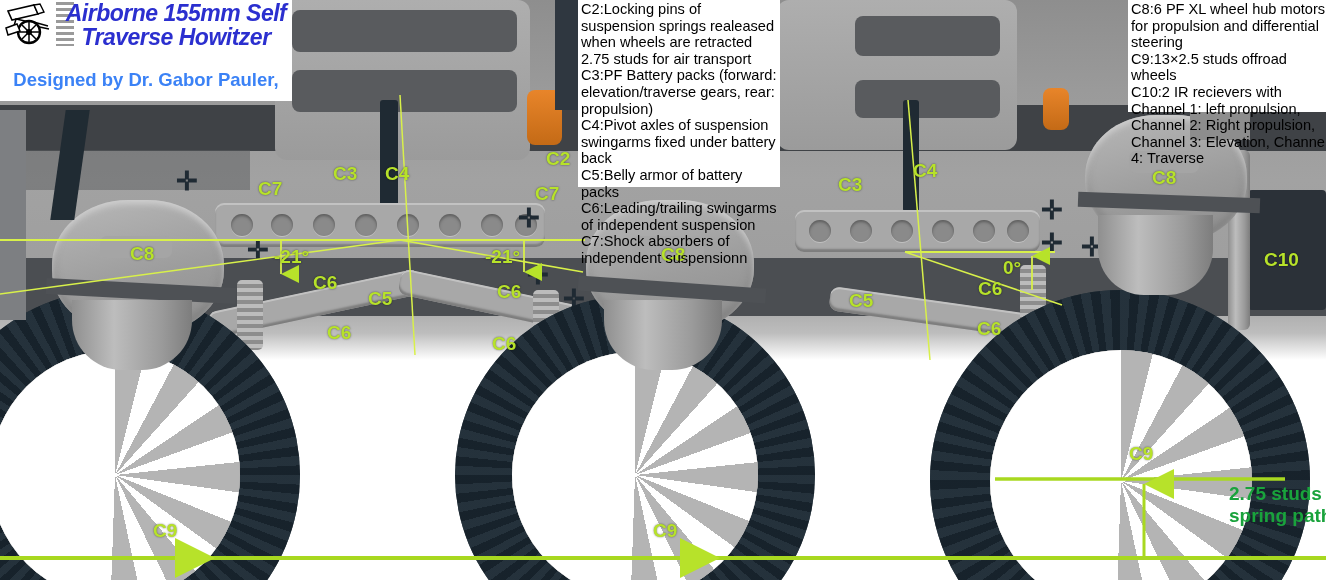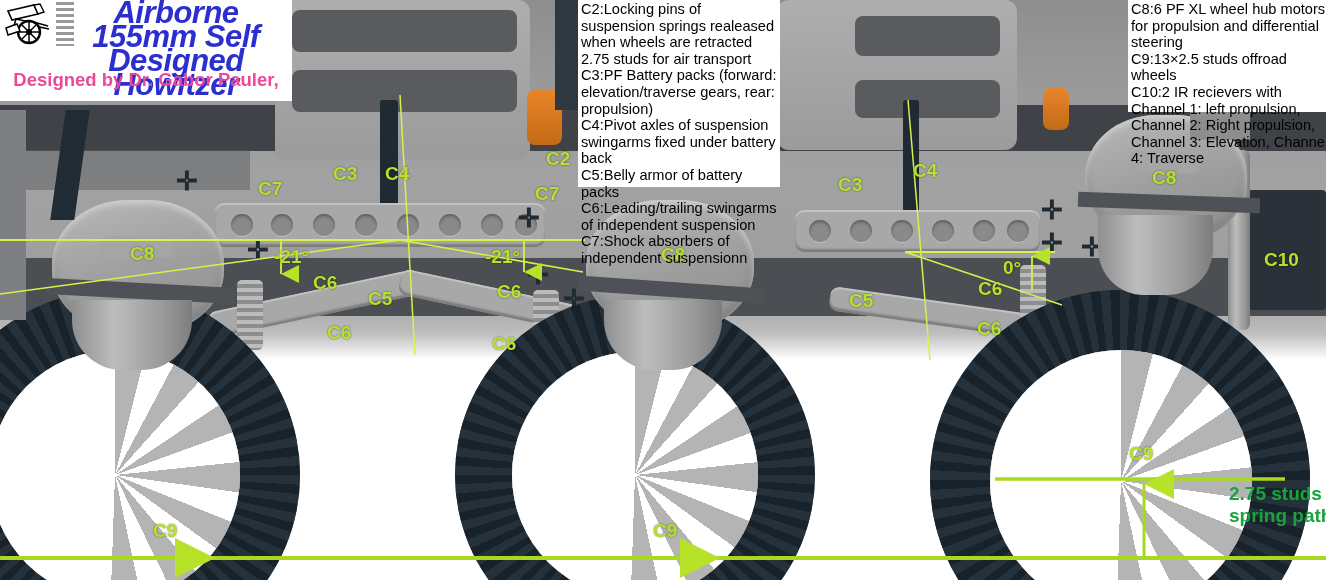--- a/index.html
+++ b/index.html
@@ -62,25 +62,25 @@
   .greentxt{position:absolute;color:#19a33c;font-size:19px;font-weight:bold;
         white-space:nowrap;line-height:22px;}
 
   
   .note{position:absolute;background:#ffffff;color:#000;font-size:14.6px;line-height:16.6px;
         font-family:"Liberation Sans",sans-serif;padding:1px 3px;white-space:pre-line;}
 
   
   .titlecard{position:absolute;left:0;top:0;width:292px;height:101px;background:#ffffff;}
   .tc-blue{position:absolute;left:60px;top:1px;width:232px;text-align:center;
-           color:#2b2fcf;font-size:31px;line-height:24px;font-weight:bold;font-style:italic;
+           color:#2b2fcf;font-size:23px;line-height:24px;font-weight:bold;font-style:italic;
            font-family:"Liberation Sans",sans-serif;letter-spacing:-.5px;}
   .tc-l1{position:absolute;left:0;top:47px;width:292px;text-align:center;color:#000;
          font-size:24px;line-height:25px;font-weight:bold;}
-  .tc-l2{position:absolute;left:0;top:70px;width:292px;text-align:center;color:#ec4899;
+  .tc-l2{position:absolute;left:0;top:70px;width:292px;text-align:center;color:#3b82f6;
          font-size:18.5px;line-height:20px;font-weight:bold;}
   .tc-l3{position:absolute;left:0;top:82px;width:292px;text-align:center;color:#000;
          font-size:18.5px;line-height:20px;font-weight:bold;}
   .logo{position:absolute;left:4px;top:2px;width:56px;height:44px;}
   .streak{position:absolute;left:56px;top:2px;width:18px;height:44px;
           background:repeating-linear-gradient(180deg,#9a9a9a 0 3px,#ffffff 3px 6px);}
 </style>
 </head>
 <body>
 
@@ -271,18 +271,18 @@
         <line x1="25" y1="20" x2="25" y2="40"></line>
           <line x1="15" y1="30" x2="35" y2="30"></line>
         <line x1="18" y1="23" x2="32" y2="37"></line>
           <line x1="32" y1="23" x2="18" y2="37"></line>
       </g>
       <path d="M2 26 L13 22 L16 29 L4 33 Z" fill="#fff" stroke="#000" stroke-width="1.5"></path>
     </svg>
     <div class="streak"></div>
     <div class="tc-blue">
       <div>Airborne 155mm Self</div>
-      <div>Designed Howitzer</div>
+      <div>Traverse Howitzer</div>
     </div>
     <div class="tc-l2">Designed by Dr. Gabor Pauler,</div>
   </div>
 
 </div>
 
 </body></html>

